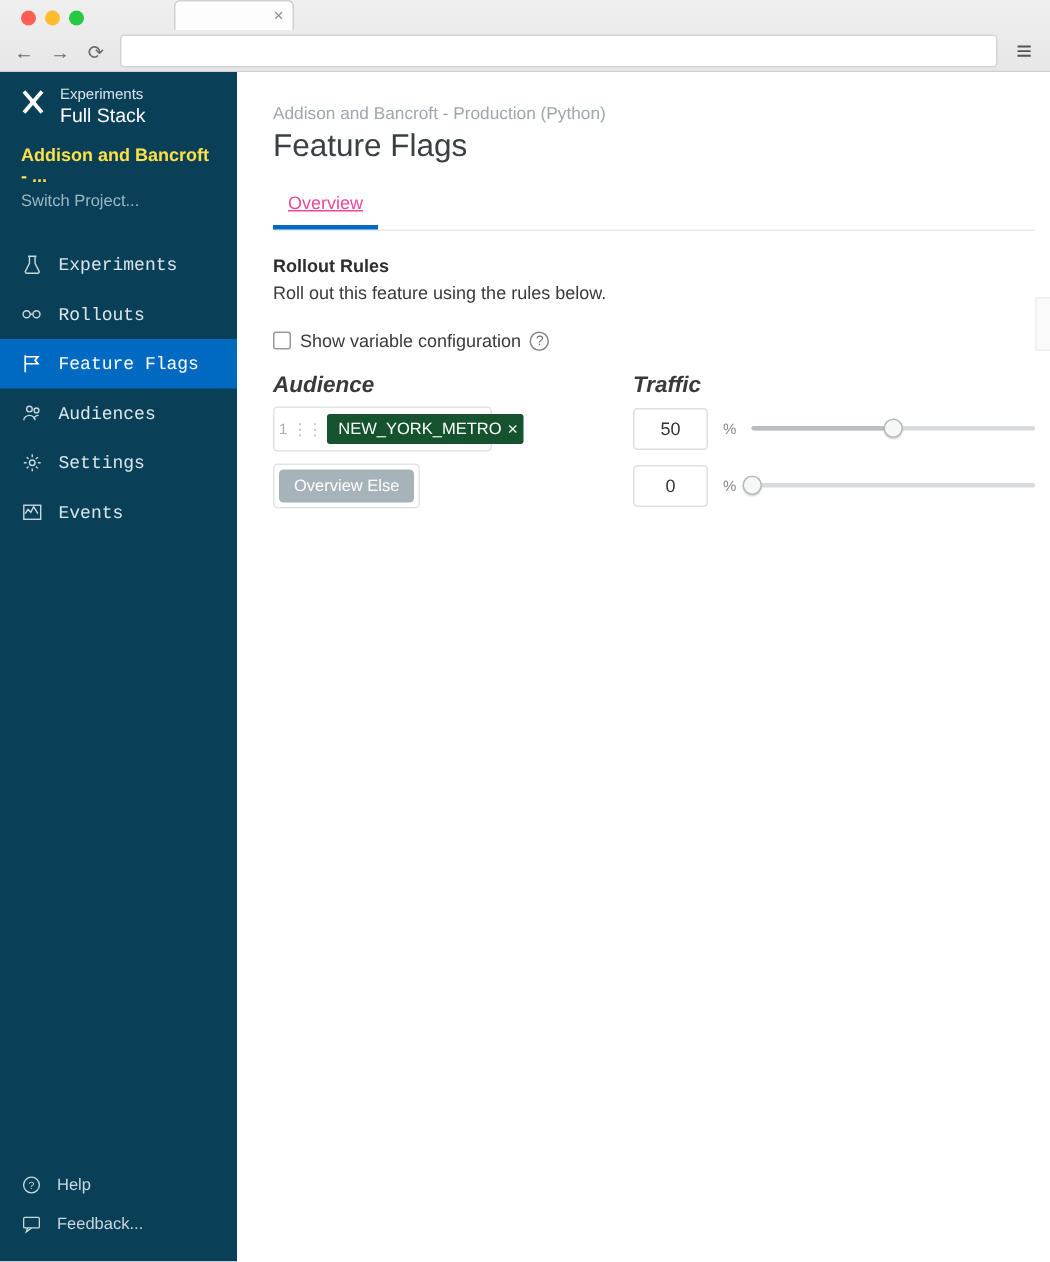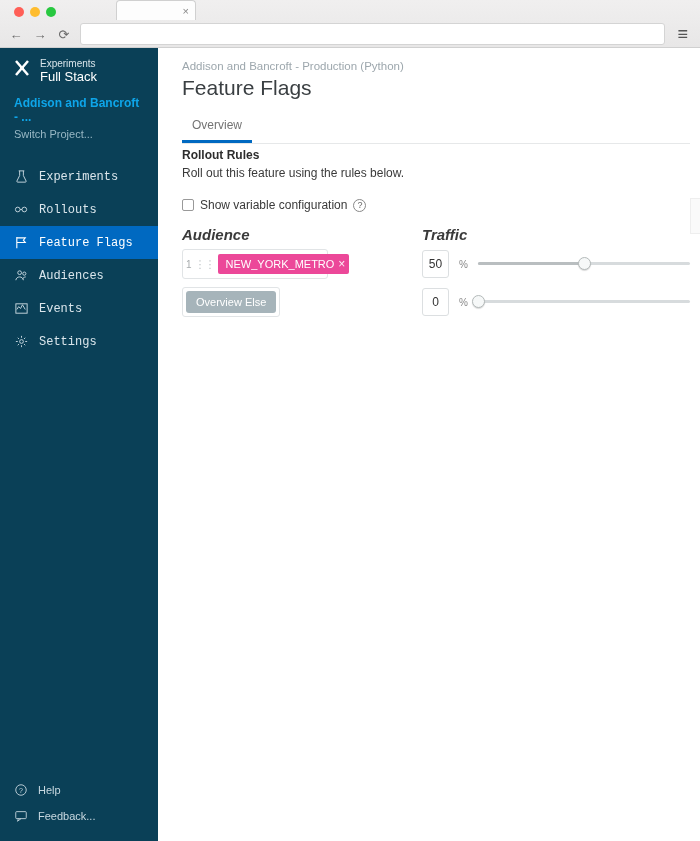--- a/index.html
+++ b/index.html
@@ -27,54 +27,54 @@
 .nav-btn { color: #6a6a6a; width: 16px; text-align: center; cursor: pointer; }
 .urlbar { flex: 1; height: 22px; background: #fff; border: 1px solid #d4d4d4; border-radius: 3px; }
 .hamburger { color: #555; font-size: 18px; cursor:pointer; padding:0 4px;}
 .app { display: flex; height: 793px; }
 .sidebar { width: 158px; background: #0a4057; color: #dbe6ec; display:flex; flex-direction:column; }
 .brand { padding: 10px 12px 6px; display:flex; align-items:flex-start; gap:8px;}
 .brand svg { flex-shrink:0; }
 .brand .t1 { font-size: 10px; color: #d8e4ea; }
 .brand .t2 { font-size: 13px; font-weight: 500; color:#fff; }
 .project { padding: 6px 14px 10px; }
-.project .name { font-size: 12px; font-weight:600; color:#0ea5e9; margin-bottom:4px;}
+.project .name { font-size: 12px; font-weight:600; color:#fde047; margin-bottom:4px;}
 .project .switch { font-size: 11px; color: #99b8c5; cursor:pointer;}
 .nav-list { margin-top: 10px; flex:1; }
 .nav-item { display:flex; align-items:center; gap:10px; padding: 9px 14px; font-size:12px; color:#dbe6ec; cursor:pointer;font-family:Liberation Mono, monospace; }
 .nav-item.active { background:#0069c1; color:#fff; }
 .nav-item svg { flex-shrink:0; }
 .sidebar-footer { padding: 10px 14px 12px; }
 .footer-item { display:flex; align-items:center; gap:10px; font-size:11px; color:#c8d8e0; padding:6px 0; cursor:pointer;}
-.main { flex:1; background:#fff; padding: 12px 10px 0 24px; overflow-y:auto; position:relative;}
+.main { flex:1; background:#fff; padding: 22px 10px 0 24px; overflow-y:auto; position:relative;}
 .breadcrumb { font-size: 11.5px; color: #9da7ad; }
 .page-title { font-size: 21px; font-weight: 400; color: #3a3f42; margin: 4px 0 12px; }
 .tabs { border-bottom: 1px solid #e6e8e9; display:flex; }
 .tab-item { font-size: 12px; color:#444; padding: 6px 10px 8px; border-bottom: 3px solid transparent; cursor:pointer;}
-.tab-item.active { border-bottom-color:#0069c1; color:#737373;}
-.section { margin-top: 4px; }
+.tab-item.active { border-bottom-color:#0069c1; color:#ec4899;text-decoration:underline;}
+.section { margin-top: 16px; }
 .section h3 { font-size: 12px; font-weight:700; color:#2d2d2d; margin-bottom:4px;}
 .section p.desc { font-size: 12px; color:#3a3a3a; margin-bottom: 18px;}
 .config-line { display:flex; align-items:center; gap:6px; font-size:12px; color:#3a3a3a; margin-bottom:14px;}
 .checkbox { width:12px; height:12px; border:1px solid #999; border-radius:2px; cursor:pointer; background:#fff;}
 .help-circle { width:13px; height:13px; border:1px solid #888; border-radius:50%; display:inline-flex; align-items:center; justify-content:center; font-size:9px; color:#666; cursor:pointer;}
 .cols { display:flex; gap: 48px;}
 .col-aud { width: 192px; }
 .col-traf { flex:1; }
 .col-label { font-size:15px; color:#3a3a3a; font-weight:600; margin-bottom:6px;font-style:italic; }
 .rule-row { display:flex; align-items:center; margin-bottom:8px; }
 .rule-box { display:flex; align-items:center; border:1px solid #e1e4e6; border-radius:3px; padding:3px; height:30px; width:146px;}
 .rule-idx { width:12px; font-size:10px; color:#a6abad; text-align:center;}
 .drag-handle { color:#c1c6c8; font-size:11px; letter-spacing:-1px; padding:0 3px; cursor:grab;}
-.aud-chip { background:#ec4899; color:#fff; font-size:11px; padding:3px 4px 3px 8px; border-radius:2px; display:flex; align-items:center; gap:4px;}
+.aud-chip { background:#14532d; color:#fff; font-size:11px; padding:3px 4px 3px 8px; border-radius:2px; display:flex; align-items:center; gap:4px;}
 .aud-chip .x { font-size:12px; cursor:pointer; opacity:.9;}
 .else-chip { background:#a6b4ba; color:#fff; font-size:11px; padding:5px 10px; border-radius:3px; display:inline-block;}
 .else-box { border:1px solid #e1e4e6; border-radius:3px; padding:3px; display:inline-block;}
 .traffic-row { display:flex; align-items:center; gap:10px; height:30px; margin-bottom:8px;}
-.traffic-input { width:27px; height:28px; border:1px solid #dcdfe1; border-radius:3px; text-align:center; font-size:12px; color:#333;}
+.traffic-input { width:50px; height:28px; border:1px solid #dcdfe1; border-radius:3px; text-align:center; font-size:12px; color:#333;}
 .pct { font-size:10px; color:#888; }
 .slider { flex:1; height:14px; position:relative; cursor:pointer; padding-top:5px;}
 .track { height:3px; background:#d7dbdd; border-radius:2px; position:relative;}
 .fill { height:3px; background:#b9bec0; border-radius:2px;}
 .thumb { position:absolute; top:-5px; width:13px; height:13px; border-radius:50%; background:#f6f8f8; border:1px solid #b4baba; box-shadow:0 1px 1px rgba(0,0,0,.15);}
 .side-stub { position:absolute; right:0; top:150px; width:10px; height:36px; border:1px solid #eee; border-right:none; background:#fafafa;}
 </style>
 </head>
 <body>
 
@@ -138,31 +138,31 @@
       <div class="nav-item">
         <svg width="15" height="15" viewBox="0 0 16 16">
             <circle cx="6" cy="5" r="2" stroke="#c8d8e0" fill="none"></circle>
             <circle cx="11" cy="6" r="1.7" stroke="#c8d8e0" fill="none"></circle>
             <path d="M2 13c0-2 2-3.5 4-3.5s4 1.5 4 3.5 M9 12c.5-1.5 2-2.5 3.5-2.5" stroke="#c8d8e0" fill="none"></path>
           </svg>
         <span>Audiences</span>
       </div>
       <div class="nav-item">
         <svg width="15" height="15" viewBox="0 0 16 16">
+            <circle cx="8" cy="8" r="2" stroke="#c8d8e0" fill="none"></circle>
+            <path d="M8 2v2M8 12v2M2 8h2M12 8h2M4 4l1.4 1.4M10.6 10.6L12 12M12 4l-1.4 1.4M5.4 10.6L4 12" stroke="#c8d8e0"></path>
+          </svg>
+        <span>Settings</span>
+      </div>
+      <div class="nav-item">
+        <svg width="15" height="15" viewBox="0 0 16 16">
             <rect x="2" y="3" width="12" height="10" stroke="#c8d8e0" fill="none"></rect>
             <path d="M3 9l2-3 2 2 2-4 3 5" stroke="#c8d8e0" fill="none"></path>
           </svg>
         <span>Events</span>
-      </div>
-      <div class="nav-item">
-        <svg width="15" height="15" viewBox="0 0 16 16">
-            <circle cx="8" cy="8" r="2" stroke="#c8d8e0" fill="none"></circle>
-            <path d="M8 2v2M8 12v2M2 8h2M12 8h2M4 4l1.4 1.4M10.6 10.6L12 12M12 4l-1.4 1.4M5.4 10.6L4 12" stroke="#c8d8e0"></path>
-          </svg>
-        <span>Settings</span>
       </div>
     </nav>
     <div class="sidebar-footer">
       <div class="footer-item">
         <svg width="14" height="14" viewBox="0 0 16 16">
             <circle cx="8" cy="8" r="6" stroke="#c8d8e0" fill="none"></circle>
             <text x="8" y="11" text-anchor="middle" font-size="8" fill="#c8d8e0">?</text>
           </svg>
         <span>Help</span>
       </div>

